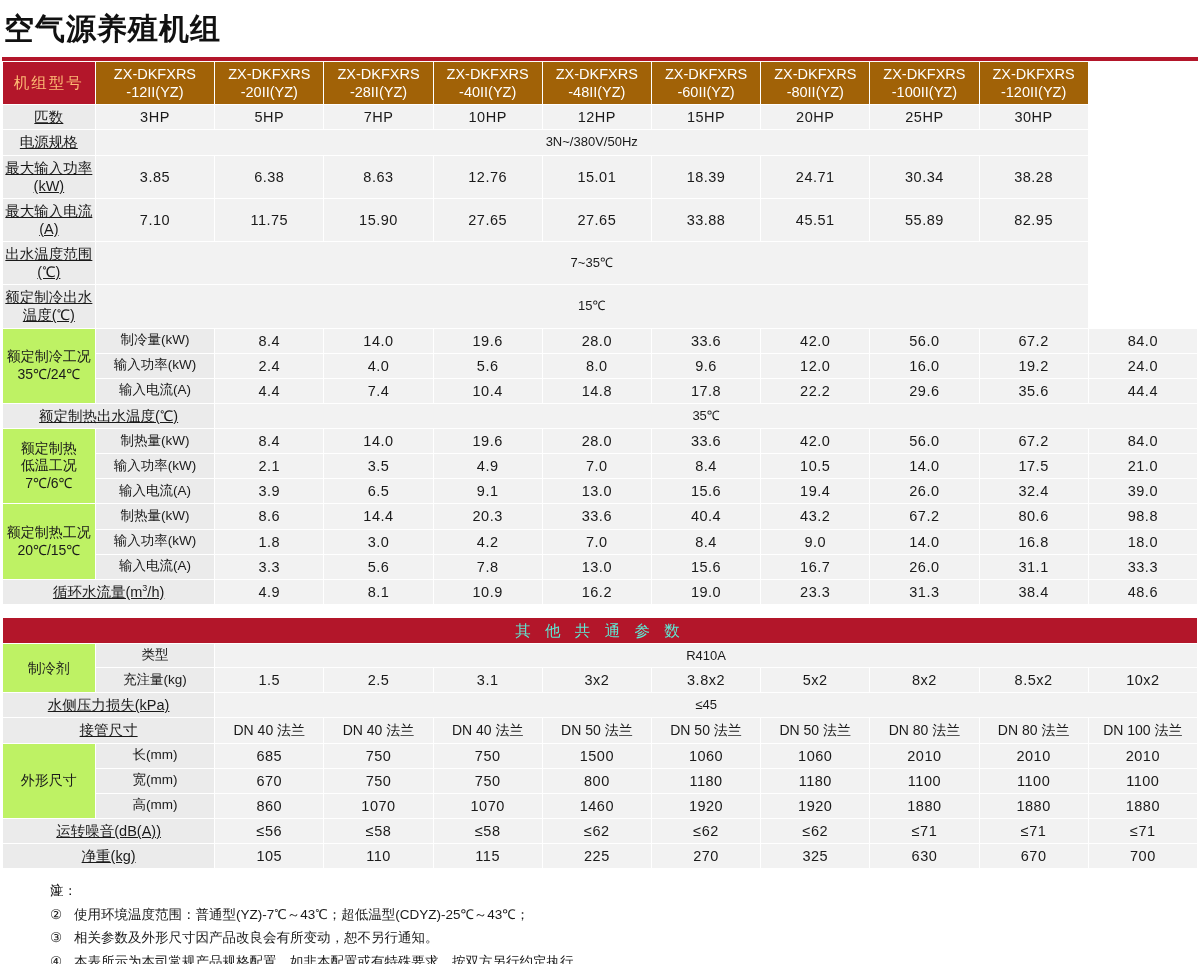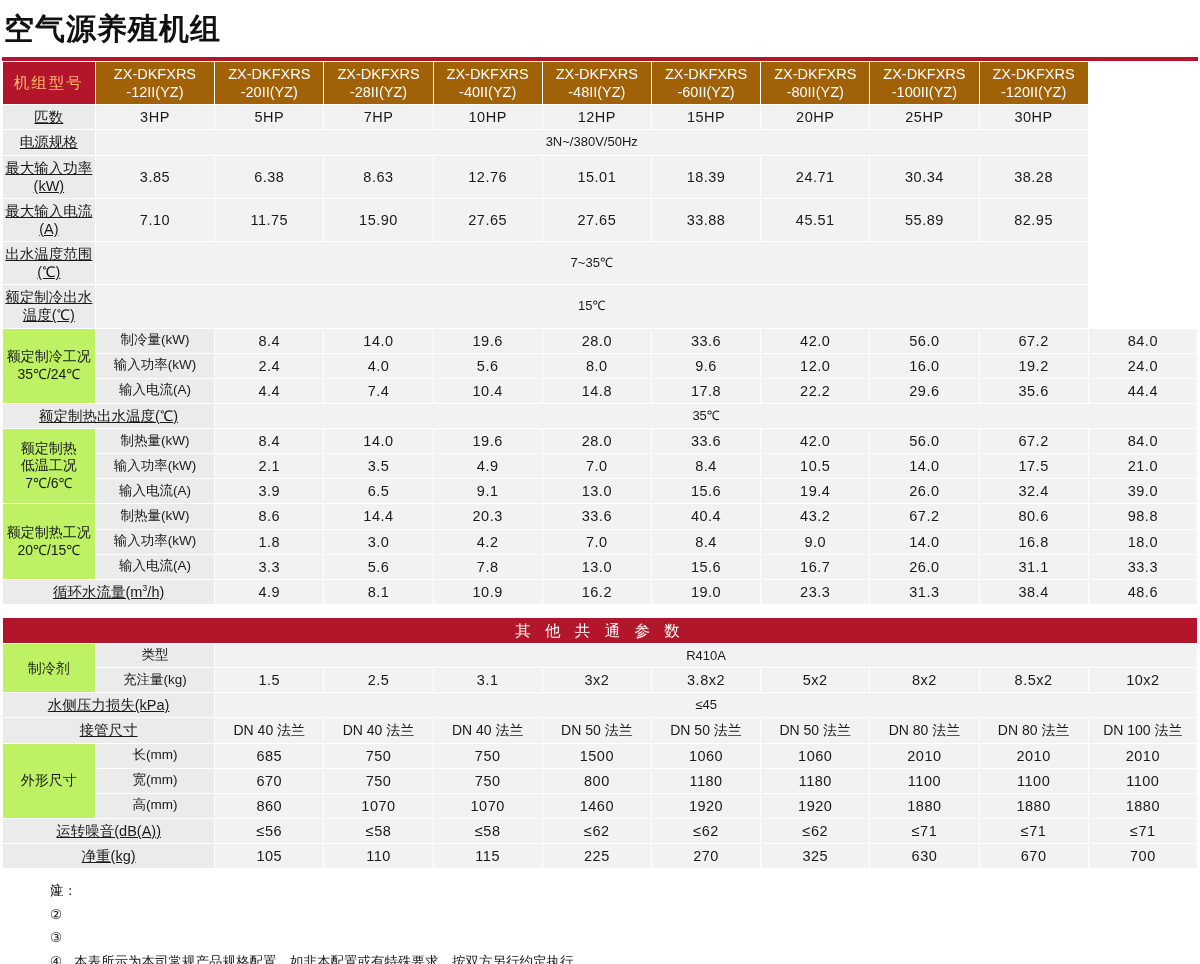--- a/index.html
+++ b/index.html
@@ -70,21 +70,21 @@
     padding: 6px 2px;
   }
   .hdr-label {
     background: #b3162a;
     color: #fdba74;
     font-size: 15.5px;
     letter-spacing: 2px;
   }
   .section-bar {
     background: #b3162a;
-    color: #ffffff;
+    color: #5eead4;
     font-size: 15.5px;
     letter-spacing: 5px;
     padding: 5px 2px;
   }
   .merge-label {
     background: #bef264;
     font-size: 14px;
     line-height: 1.35;
   }
   .sub-label {
@@ -482,23 +482,25 @@
   </table>
 
   <div class="notes">
     <div id="notes-list">
         <div class="note-row">
           <span class="notes-label">注：</span>
           <span class="note-idx">①</span>
         </div>
         <div class="note-row">
           <span class="note-idx">②</span>
+          <span>使用环境温度范围：普通型(YZ)-7℃～43℃；超低温型(CDYZ)-25℃～43℃；</span>
         </div>
         <div class="note-row">
           <span class="note-idx">③</span>
+          <span>相关参数及外形尺寸因产品改良会有所变动，恕不另行通知。</span>
         </div>
         <div class="note-row">
           <span class="note-idx">④</span>
           <span>本表所示为本司常规产品规格配置，如非本配置或有特殊要求，按双方另行约定执行。</span>
         </div>
       </div>
   </div>
 
 </div>
 

